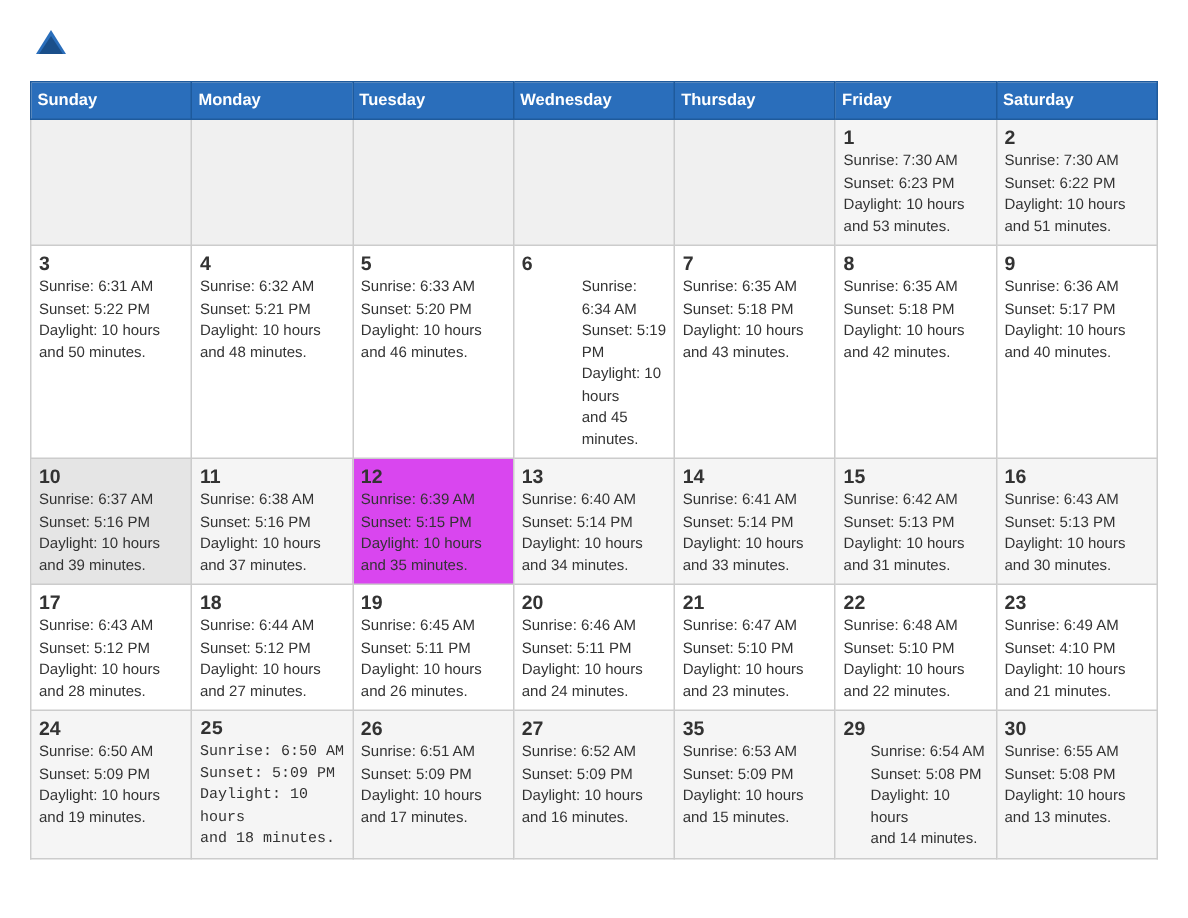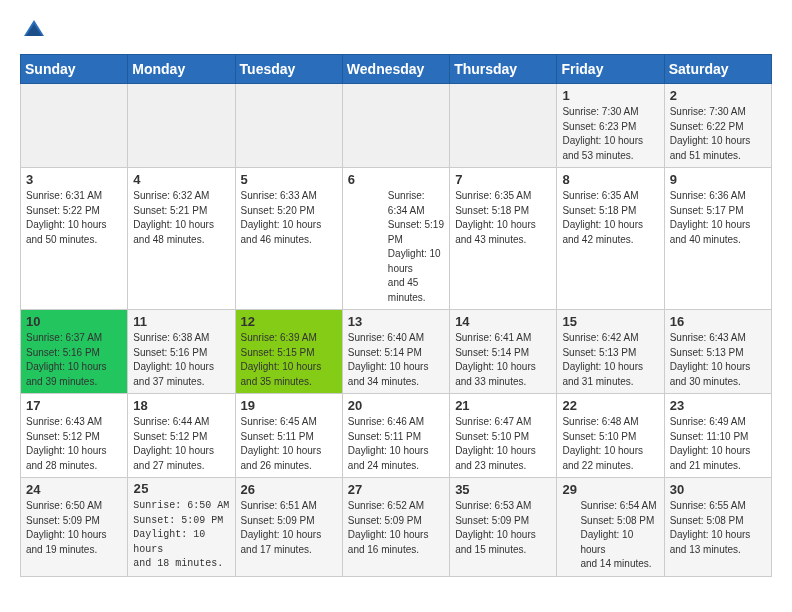--- a/index.html
+++ b/index.html
@@ -58,21 +58,21 @@
       color: #555;
     }
     .calendar {
       width: 100%;
       border-collapse: collapse;
       border: 1px solid #ccc;
     }
     .calendar th {
       background: #2a6ebb;
       color: #fff;
-      font-size: 14px;
+      font-size: 11px;
       font-weight: bold;
       padding: 6px 4px;
       text-align: left;
       border: 1px solid #1e5a9c;
     }
     .calendar td {
       vertical-align: top;
       border: 1px solid #ccc;
       padding: 4px 5px;
       font-size: 11px;
@@ -203,35 +203,35 @@
           </td>
           <td style="background: rgb(255, 255, 255);">
             <span class="day-num">9</span>
             <div class="day-info" style="white-space: pre-line;">Sunrise: 6:36 AM
 Sunset: 5:17 PM
 Daylight: 10 hours
 and 40 minutes.</div>
           </td>
         </tr>
         <tr>
-          <td style="background: #22c55e;">
+          <td style="background: #e5e5e5;">
             <span class="day-num">10</span>
             <div class="day-info" style="white-space: pre-line;">Sunrise: 6:37 AM
 Sunset: 5:16 PM
 Daylight: 10 hours
 and 39 minutes.</div>
           </td>
           <td style="background: rgb(245, 245, 245);">
             <span class="day-num">11</span>
             <div class="day-info" style="white-space: pre-line;">Sunrise: 6:38 AM
 Sunset: 5:16 PM
 Daylight: 10 hours
 and 37 minutes.</div>
           </td>
-          <td style="background: #84cc16;">
+          <td style="background: #d946ef;">
             <span class="day-num">12</span>
             <div class="day-info" style="white-space: pre-line;">Sunrise: 6:39 AM
 Sunset: 5:15 PM
 Daylight: 10 hours
 and 35 minutes.</div>
           </td>
           <td style="background: rgb(245, 245, 245);">
             <span class="day-num">13</span>
             <div class="day-info" style="white-space: pre-line;">Sunrise: 6:40 AM
 Sunset: 5:14 PM
@@ -299,21 +299,21 @@
           <td style="background: rgb(255, 255, 255);">
             <span class="day-num">22</span>
             <div class="day-info" style="white-space: pre-line;">Sunrise: 6:48 AM
 Sunset: 5:10 PM
 Daylight: 10 hours
 and 22 minutes.</div>
           </td>
           <td style="background: rgb(255, 255, 255);">
             <span class="day-num">23</span>
             <div class="day-info" style="white-space: pre-line;">Sunrise: 6:49 AM
-Sunset: 11:10 PM
+Sunset: 4:10 PM
 Daylight: 10 hours
 and 21 minutes.</div>
           </td>
         </tr>
         <tr>
           <td style="background: rgb(245, 245, 245);">
             <span class="day-num">24</span>
             <div class="day-info" style="white-space: pre-line;">Sunrise: 6:50 AM
 Sunset: 5:09 PM
 Daylight: 10 hours

